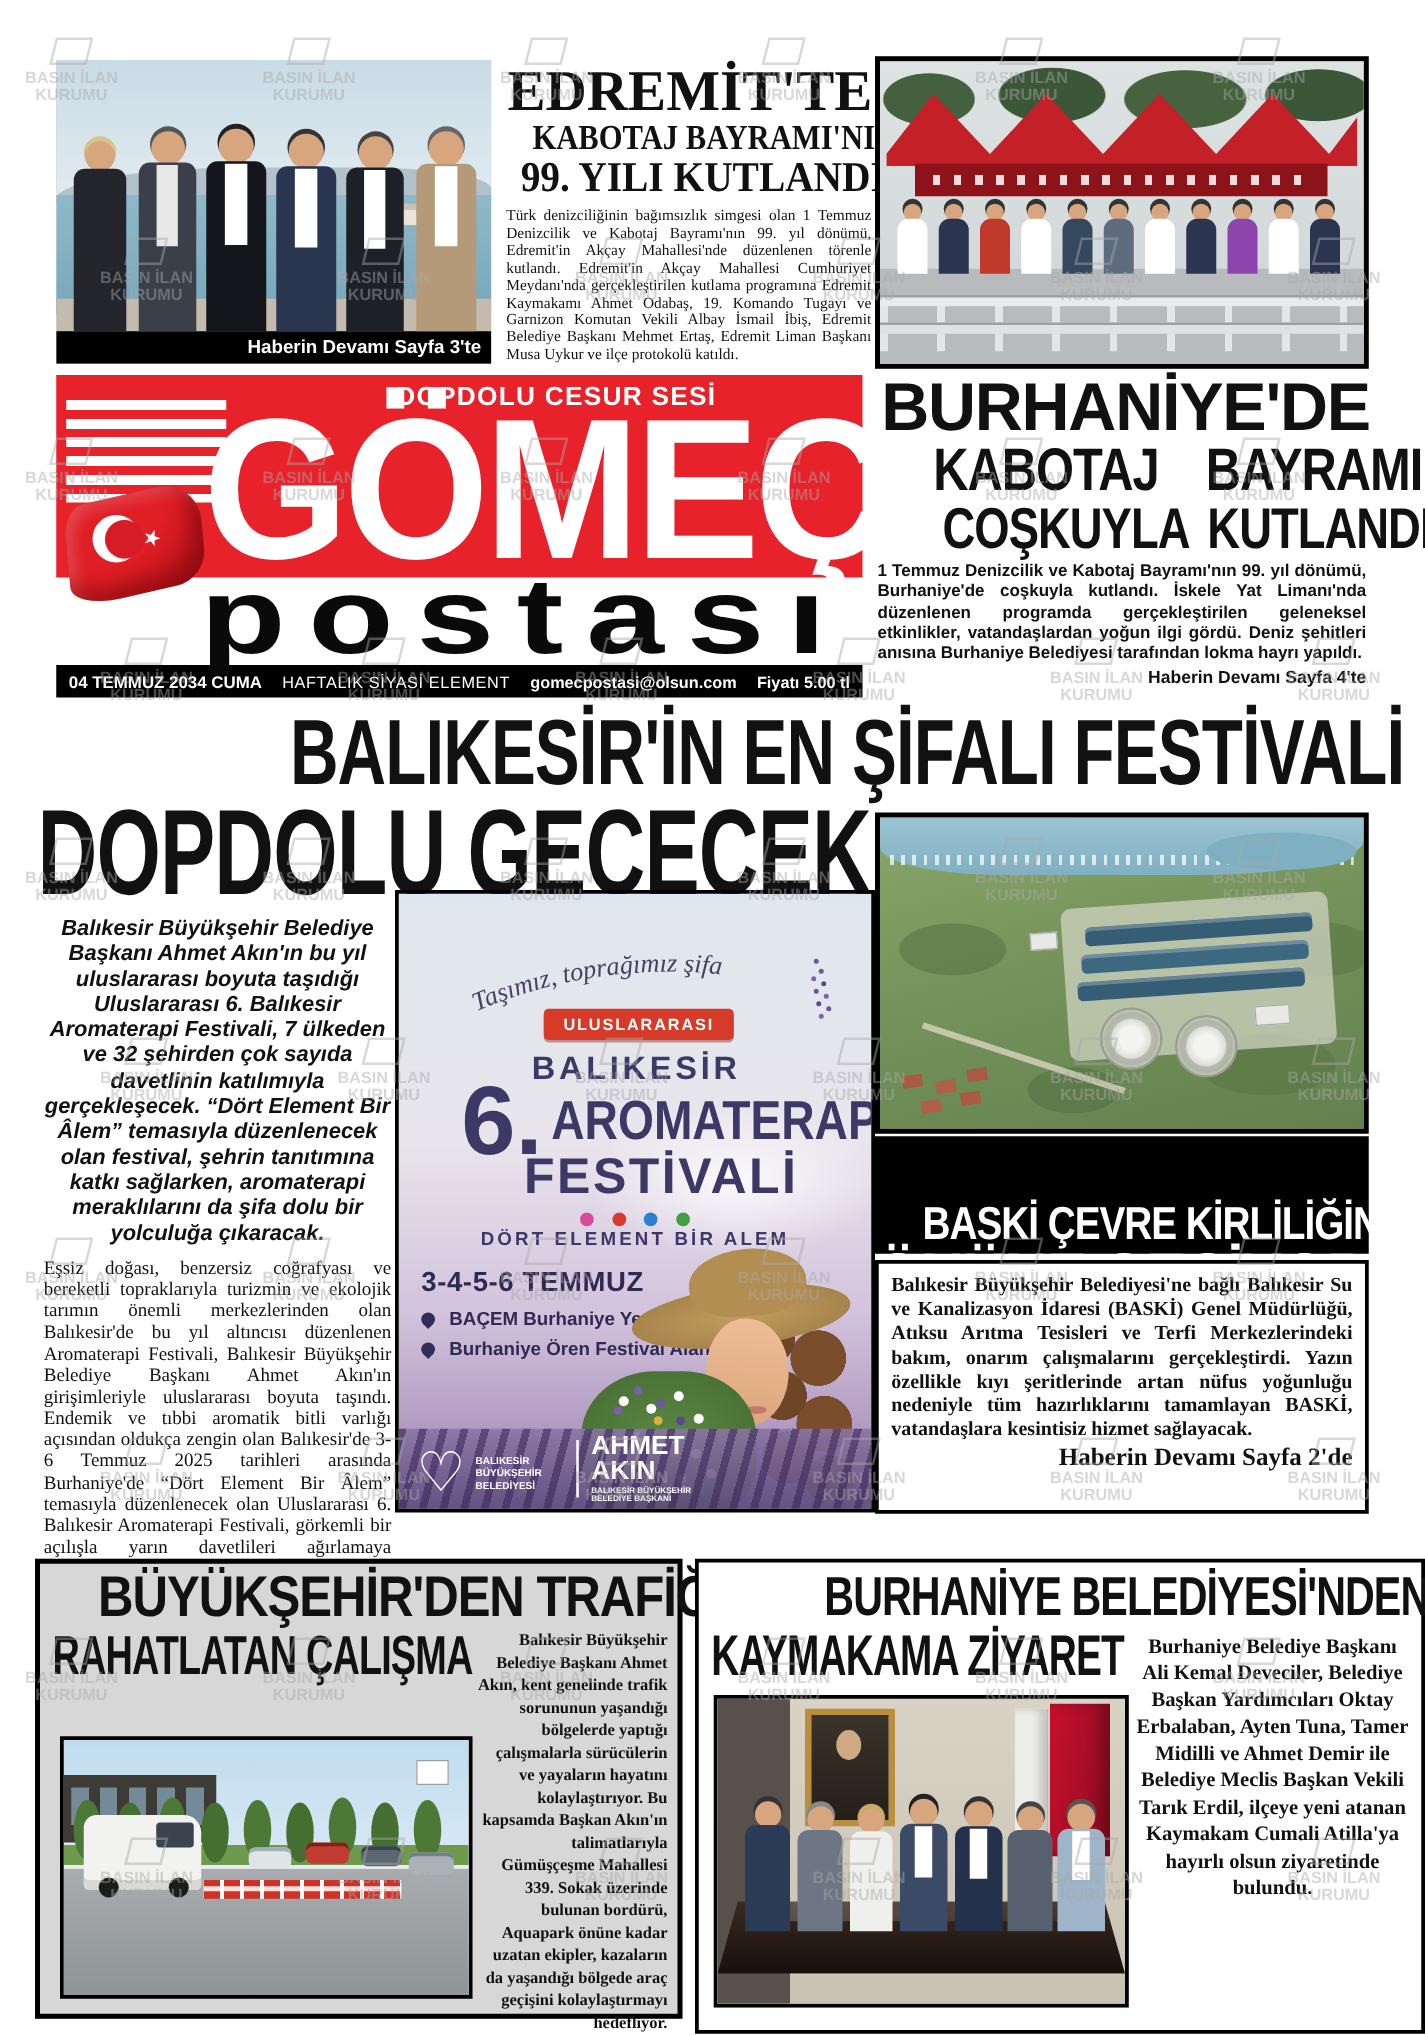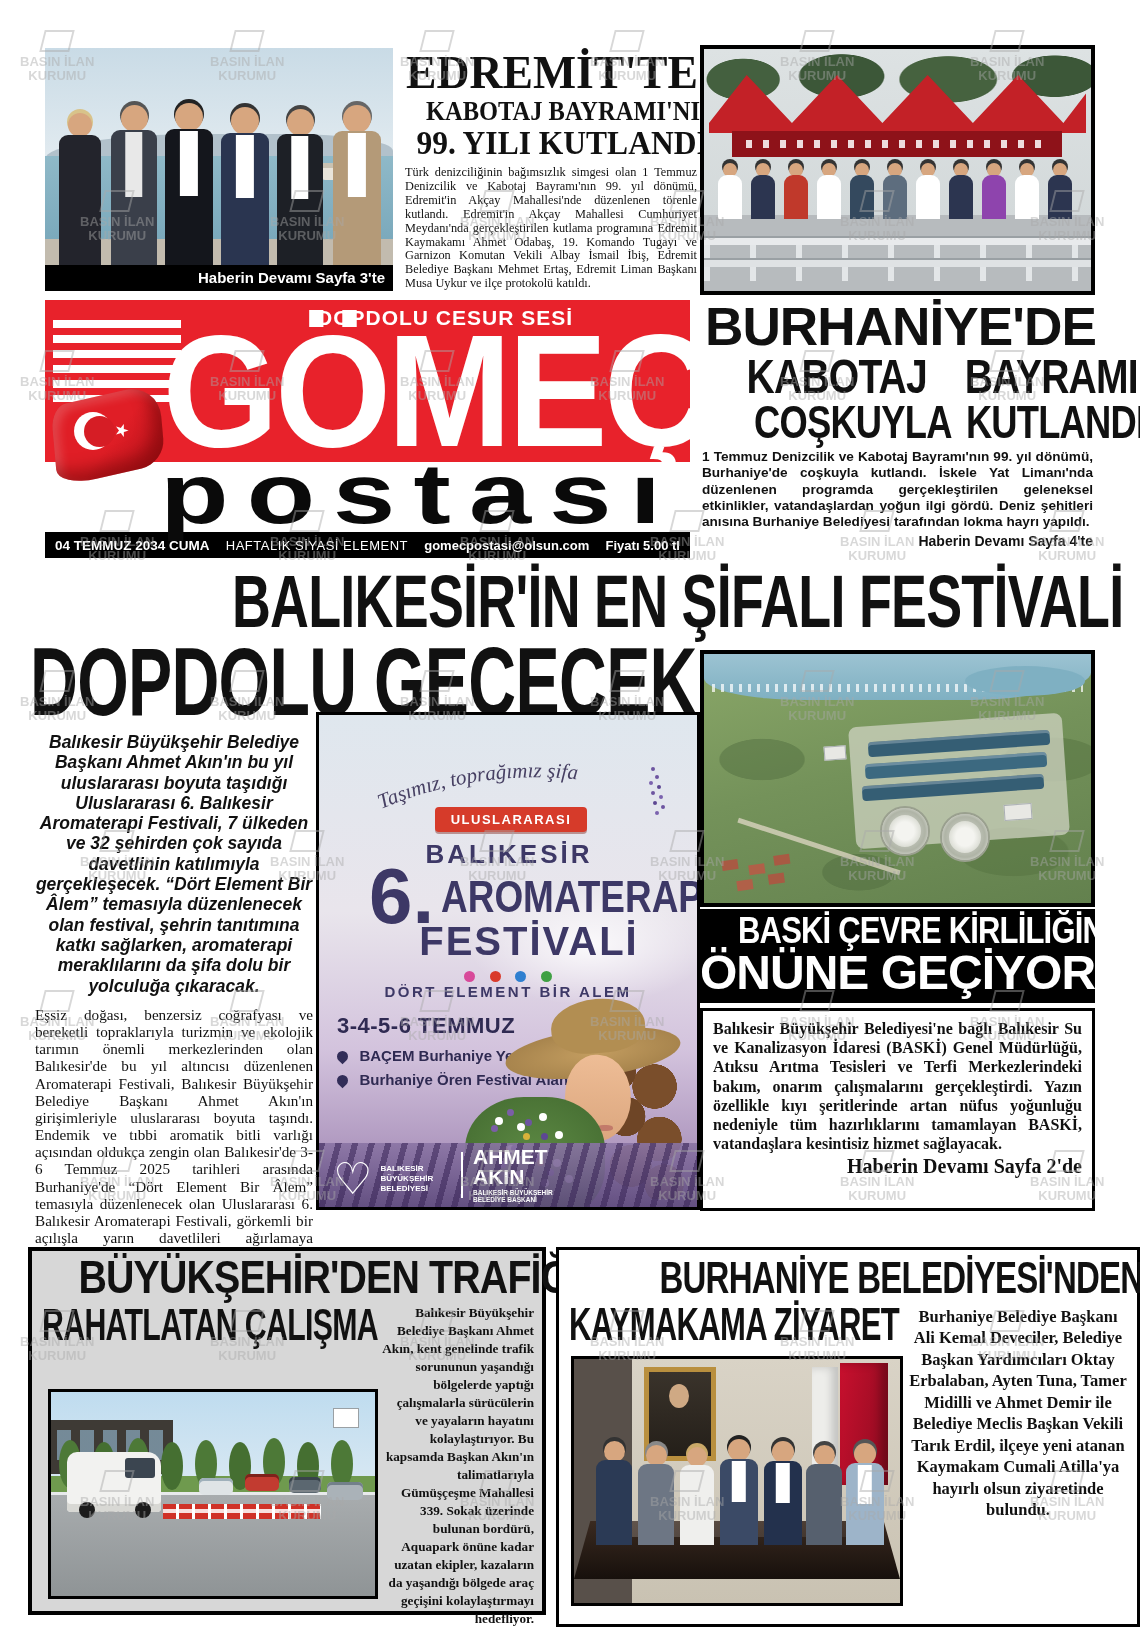--- a/index.html
+++ b/index.html
@@ -309,21 +309,21 @@
          background:radial-gradient(#f4f4f0 28%,#cdd0c5 62%,#e8e8e2 70%);box-shadow:inset 0 0 0 7px rgba(120,130,110,.35);"></div>
     <div class="abs" style="left:236px;top:158px;width:46px;height:46px;border-radius:50%;border:2px solid #9aa08f;
          background:radial-gradient(#f4f4f0 28%,#cdd0c5 62%,#e8e8e2 70%);box-shadow:inset 0 0 0 7px rgba(120,130,110,.35);"></div>
     <div class="abs" style="left:300px;top:150px;width:26px;height:14px;background:#e8e8e4;border:1px solid #a9aeb2;transform:rotate(-4deg);"></div>
     <div class="abs" style="left:120px;top:92px;width:20px;height:12px;background:#e8e8e4;border:1px solid #a9aeb2;transform:rotate(-4deg);"></div>
     <div class="abs" style="left:30px;top:190px;width:170px;height:5px;background:#d9d3bf;transform:rotate(18deg);opacity:.8;"></div>
     <div class="abs" style="left:18px;top:206px;width:16px;height:10px;background:#a85a43;transform:rotate(-8deg);box-shadow:26px 8px 0 #b06048,52px 2px 0 #a85a43,12px 22px 0 #b06048,44px 20px 0 #a85a43;"></div>
   </div>
 
   <div class="abs center" style="left:700px;top:909px;width:395px;height:94px;background:#000;color:#fff;padding-top:4px;box-sizing:border-box;">
-    <div style="line-height:1;"><span class="fitx fit-center hl" style="font-size: 37px; transform: scaleX(0.838641);">BASKİ ÇEVRE KİRLİLİĞİNİN</span></div>
+    <div style="line-height:1;margin-top:48px;"><span class="fitx fit-center hl" style="font-size: 37px; transform: scaleX(0.838641);">BASKİ ÇEVRE KİRLİLİĞİNİN</span></div>
     <div style="line-height:1;"><span class="fitx fit-center hl" style="font-size: 48px; transform: scaleX(1);">ÖNÜNE GEÇİYOR</span></div>
   </div>
   <div class="abs frame3" style="left:700px;top:1008px;width:389px;height:197px;box-sizing:content-box;padding:0;">
     <div class="serif just" style="margin:8px 10px 0;font-weight:bold;font-size:16px;line-height:1.2;">Balıkesir Büyükşehir Belediyesi'ne bağlı Balıkesir Su ve Kanalizasyon İdaresi (BASKİ) Genel Müdürlüğü, Atıksu Arıtma Tesisleri ve Terfi Merkezlerindeki bakım, onarım çalışmalarını gerçekleştirdi. Yazın özellikle kıyı şeritlerinde artan nüfus yoğunluğu nedeniyle tüm hazırlıklarını tamamlayan BASKİ, vatandaşlara kesintisiz hizmet sağlayacak.</div>
     <div class="more serif" style="font-size:20px;margin:2px 10px 0;">Haberin Devamı Sayfa 2'de</div>
   </div>
 
   <div class="abs frame" style="left:28px;top:1247px;width:510px;height:360px;background:#d7d7d7;">
     <div class="abs center" style="left:4px;top:4px;width:502px;">
       <span class="fitx fit-center hl" style="font-size: 46px; transform: scaleX(0.855196);">BÜYÜKŞEHİR'DEN TRAFİĞİ</span>

